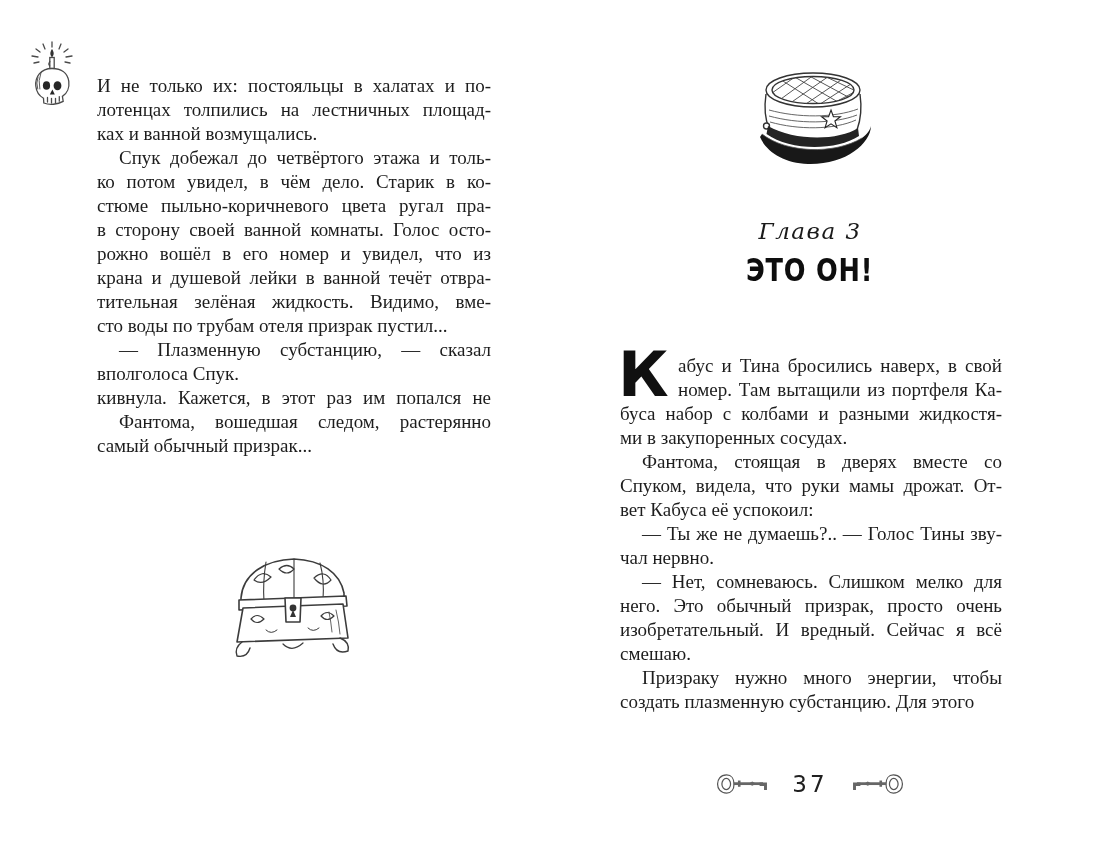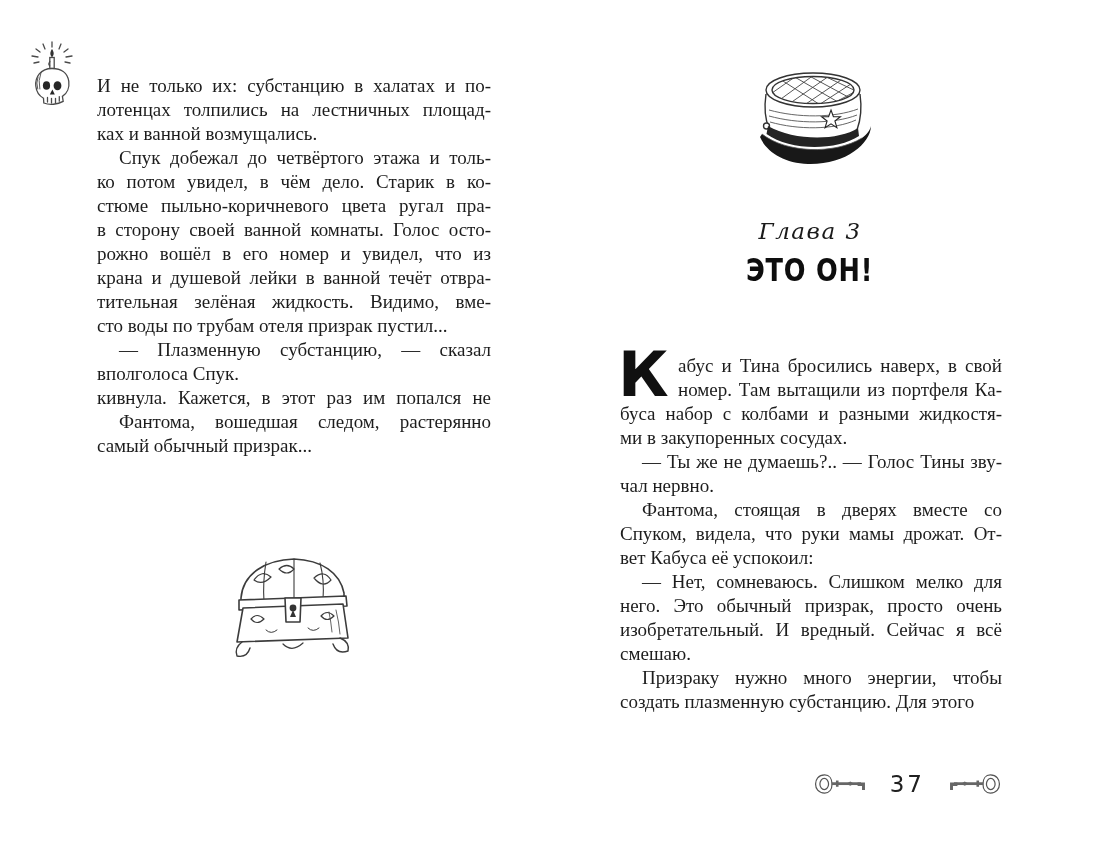--- a/index.html
+++ b/index.html
@@ -29,21 +29,21 @@
   .chapter-title>span{display:inline-block;transform:scaleX(.8);transform-origin:center;}
 
   
   .skull-icon{position:absolute;left:27px;top:41px;width:50px;height:66px;}
   .chest-illo{position:absolute;left:226px;top:552px;width:134px;height:116px;}
   .cap-illo{position:absolute;left:752px;top:64px;width:122px;height:110px;}
   svg{display:block;width:100%;height:100%;}
 
   
   .footer{position:absolute;left:618px;top:768px;width:384px;height:32px;
-      display:flex;justify-content:flex-end;align-items:center;gap:17px;}
+      display:flex;justify-content:center;align-items:center;gap:17px;}
   .key{width:58px;height:26px;}
   .key.flip svg{transform:scaleX(-1);}
   .page-number{font-family:"DejaVu Sans",sans-serif;font-size:23px;letter-spacing:3px;
       color:#202020;padding:0 2px;}
 </style>
 </head>
 <body>
 
 <div class="spread">
 
@@ -65,21 +65,21 @@
       <path d="M25.4 48.5 L22.8 53.6 L27.8 53.6 Z" fill="#262626" stroke="none"></path>
 
       <path d="M20.5 56.5 V61 M24.5 57.3 V62 M28.5 57.3 V62 M32.3 55.6 V60.2"></path>
 
       <path d="M11 36 q-2.2 6 -0.3 12 M14 31.5 q-3.2 8 -1.2 16.5" stroke-width="0.9"></path>
     </svg>
   </div>
 
   <div class="textcol left-text">
       <div class="para">
-        <div class="line">И не только их: субстанцию в халатах и по-</div>
+        <div class="line">И не только их: постояльцы в халатах и по-</div>
         <div class="line">лотенцах толпились на лестничных площад-</div>
         <div class="line last">ках и ванной возмущались.</div>
       </div>
       <div class="para">
         <div class="line indent">Спук добежал до четвёртого этажа и толь-</div>
         <div class="line">ко потом увидел, в чём дело. Старик в ко-</div>
         <div class="line">стюме пыльно-коричневого цвета ругал пра-</div>
         <div class="line">в сторону своей ванной комнаты. Голос осто-</div>
         <div class="line">рожно вошёл в его номер и увидел, что из</div>
         <div class="line">крана и душевой лейки в ванной течёт отвра-</div>
@@ -174,27 +174,27 @@
       <div class="para">
         <span class="dropcap">
           <span>К</span>
         </span>
         <div class="line">абус и Тина бросились наверх, в свой</div>
         <div class="line">номер. Там вытащили из портфеля Ка-</div>
         <div class="line">буса набор с колбами и разными жидкостя-</div>
         <div class="line last">ми в закупоренных сосудах.</div>
       </div>
       <div class="para">
-        <div class="line indent">— Ты же не думаешь?.. — Голос Тины зву-</div>
-        <div class="line last">чал нервно.</div>
-      </div>
-      <div class="para">
         <div class="line indent">Фантома, стоящая в дверях вместе со</div>
         <div class="line">Спуком, видела, что руки мамы дрожат. От-</div>
         <div class="line last">вет Кабуса её успокоил:</div>
+      </div>
+      <div class="para">
+        <div class="line indent">— Ты же не думаешь?.. — Голос Тины зву-</div>
+        <div class="line last">чал нервно.</div>
       </div>
       <div class="para">
         <div class="line indent">— Нет, сомневаюсь. Слишком мелко для</div>
         <div class="line">него. Это обычный призрак, просто очень</div>
         <div class="line">изобретательный. И вредный. Сейчас я всё</div>
         <div class="line last">смешаю.</div>
       </div>
       <div class="para">
         <div class="line indent">Призраку нужно много энергии, чтобы</div>
         <div class="line last">создать плазменную субстанцию. Для этого</div>

